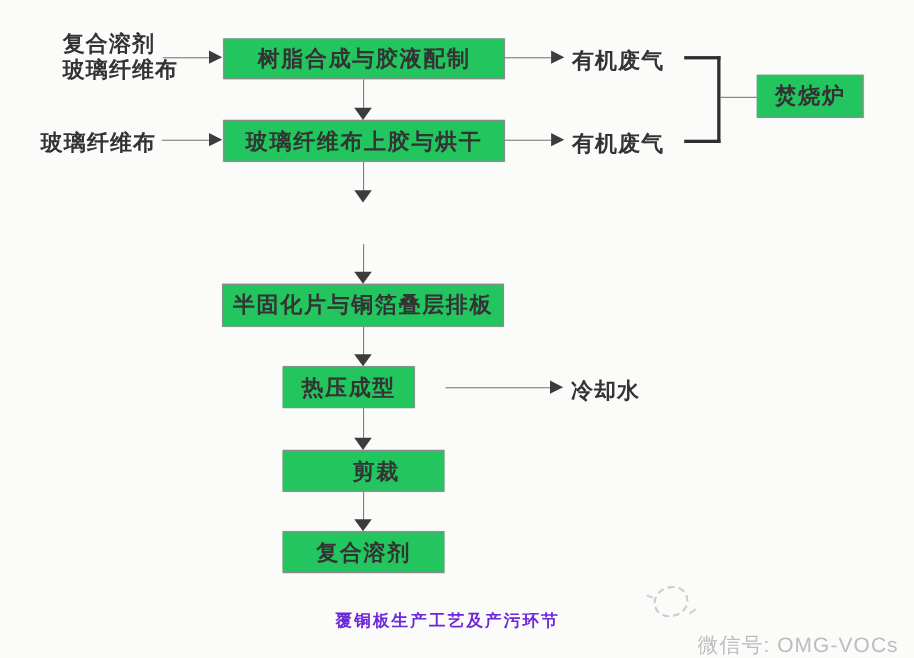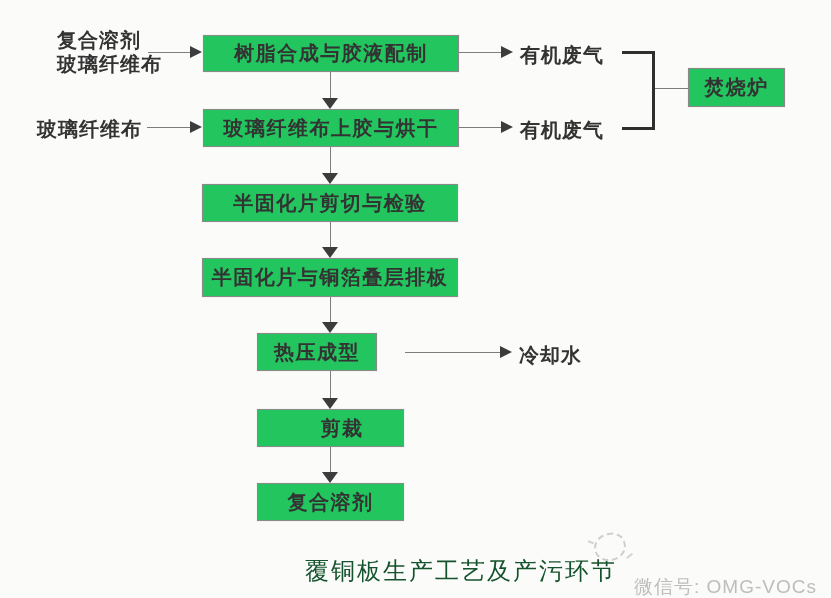--- a/index.html
+++ b/index.html
@@ -35,21 +35,21 @@
     border-left:12px solid #3c3c3c;
   }
   .arr-d {
     position:absolute; width:0; height:0;
     border-left:8px solid transparent;
     border-right:8px solid transparent;
     border-top:11px solid #3c3c3c;
   }
   .caption {
     position:absolute;
-    font-size:24px; font-weight:400; color:#14532d;
+    font-size:15px; font-weight:700; color:#6d28d9;
     letter-spacing:2px; white-space:nowrap;
   }
   .watermark {
     position:absolute;
     font-family:"Liberation Sans","DejaVu Sans",sans-serif;
     font-size:19px; color:#bdbdbd; letter-spacing:1px; white-space:nowrap;margin-top:40px;
   }
   .wm-logo {
     position:absolute;
     width:28px; height:24px;
@@ -77,21 +77,20 @@
   </div>
   <div class="label" style="left:37px; top:116px;">玻璃纤维布</div>
 
   <div class="hline" style="left:148px; top:52px; width:42px;"></div>
   <div class="arr-r" style="left:190px; top:46px;"></div>
   <div class="hline" style="left:147px; top:127px; width:43px;"></div>
   <div class="arr-r" style="left:190px; top:121px;"></div>
 
   <div class="box" style="left:203px; top:35px;  width:256px; height:37px;">树脂合成与胶液配制</div>
   <div class="box" style="left:203px; top:109px; width:256px; height:38px;">玻璃纤维布上胶与烘干</div>
-  <div class="box" style="left:202px; top:184px; width:256px; height:38px;">半固化片剪切与检验</div>
   <div class="box" style="left:202px; top:258px; width:256px; height:39px;">半固化片与铜箔叠层排板</div>
   <div class="box" style="left:257px; top:333px; width:120px; height:38px;">热压成型</div>
   <div class="box" style="left:257px; top:409px; width:147px; height:38px;padding-left:23px;">剪裁</div>
   <div class="box" style="left:257px; top:483px; width:147px; height:38px;">复合溶剂</div>
 
   <div class="vline" style="left:330px; top:72px;  height:27px;"></div>
   <div class="arr-d" style="left:322px; top:98px;"></div>
   <div class="vline" style="left:330px; top:147px; height:27px;"></div>
   <div class="arr-d" style="left:322px; top:173px;"></div>
   <div class="vline" style="left:330px; top:222px; height:26px;"></div>

